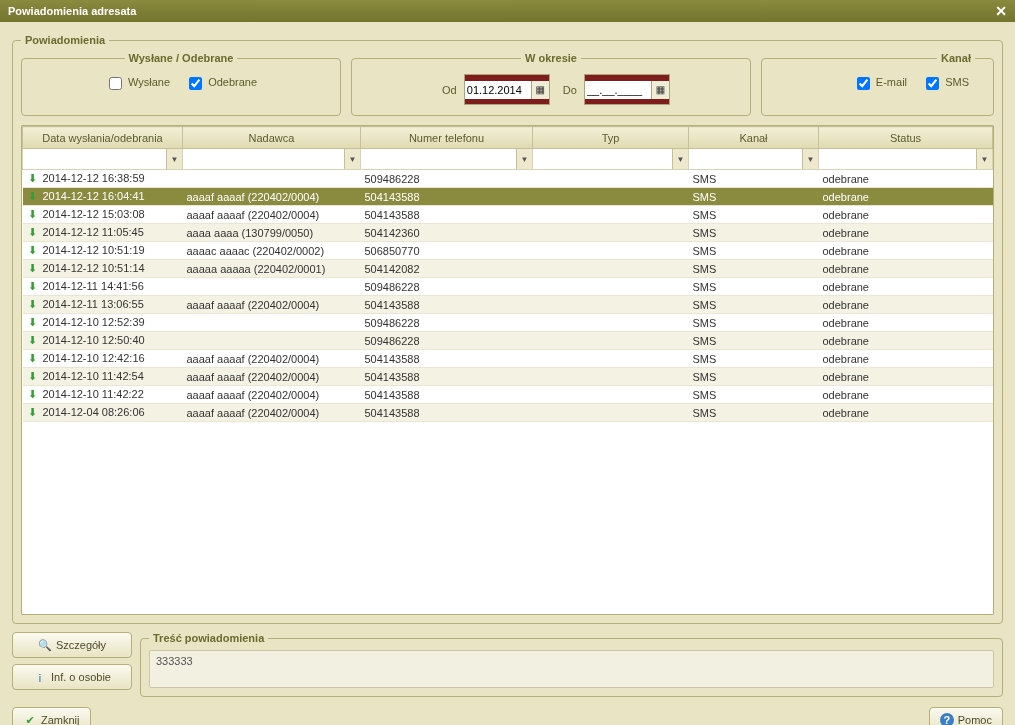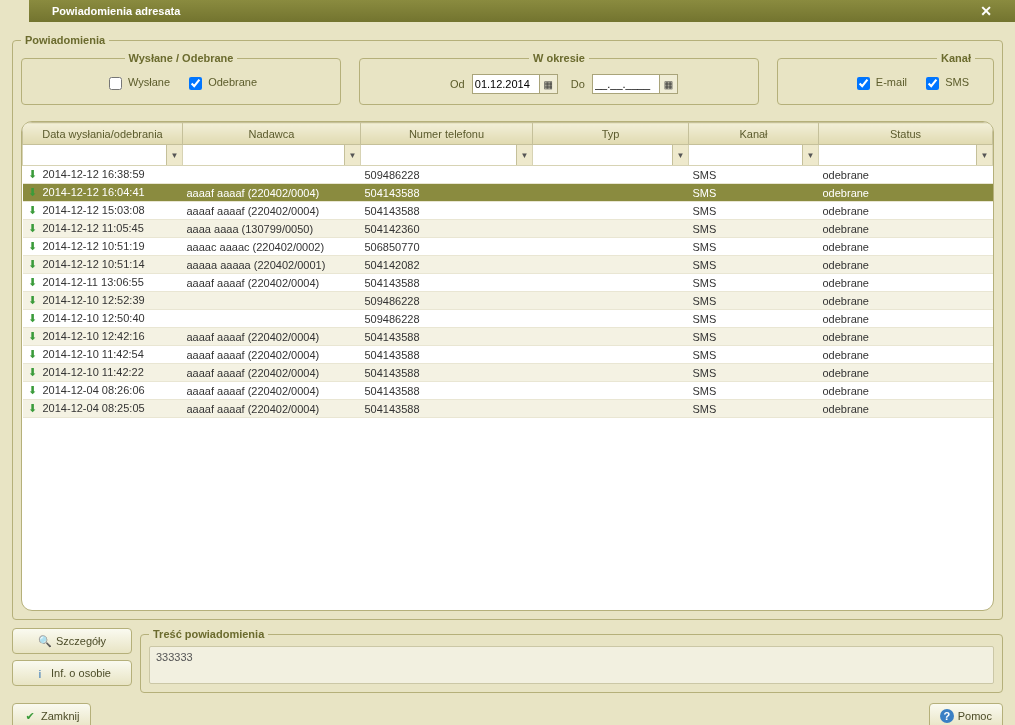--- a/index.html
+++ b/index.html
@@ -10,26 +10,25 @@
     background: #e8e4c4;
     width: 1015px;
     height: 725px;
     overflow: hidden;
     color: #333;
   }
   .titlebar {
     background: linear-gradient(to bottom, #8a8b3f, #73742f);
     color: #fff;
     font-weight: bold;
-    padding: 4px 23px;
+    padding: 4px 8px;
     display: flex;
     justify-content: space-between;
     align-items: center;
     height: 22px;
-    margin-left: 29px;
   }
   .titlebar .close { font-size: 14px; cursor: pointer; }
   .content {
     padding: 12px;
     background: #e8e4c4;
   }
   fieldset {
     border: 1px solid #b5b07a;
     border-radius: 4px;
     margin: 0;
@@ -37,35 +36,35 @@
     background: #e8e4c4;
   }
   legend {
     color: #6b6b2e;
     font-weight: bold;
     padding: 0 4px;
     font-size: 11px;
   }
   .top-row {
     display: flex;
-    gap: 18px;
-    margin-bottom: 16px;
+    gap: 10px;
+    margin-bottom: 9px;
   }
   .top-row fieldset { flex-shrink: 0; }
   .fs-wo { width: 320px; text-align: center; padding-top: 10px; padding-bottom: 10px; }
   .fs-ok { width: 400px; text-align: center; padding-top: 10px; padding-bottom: 10px; }
   .fs-ka { flex: 1; text-align: right; padding-top: 10px; padding-bottom: 10px; padding-right: 18px;}
   label.chk { margin: 0 6px; color:#5c5c2b;}
   input[type=checkbox] { vertical-align: middle; margin-right:3px;}
   .date-field {
     display: inline-flex;
     align-items: center;
     border: 1px solid #a9a47a;
     background: #7f1d1d;
-    height: 20px;
+    height: 31px;
     padding: 0;
   }
   .date-field input {
     border: none;
     width: 66px;
     height: 18px;
     font-size: 11px;
     padding: 0 2px;
     outline: none;
   }
@@ -78,21 +77,21 @@
     justify-content: center;
     cursor: pointer;
     font-size: 10px;
   }
   .date-lbl { color:#5c5c2b; margin: 0 4px 0 10px;}
   .grid-wrap {
     border: 1px solid #b5b07a;
     background: #fff;
     height: 490px;
     overflow: hidden;
-    border-radius: 11px;
+    border-radius: 1px;
   }
   table.grid { width: 100%; border-collapse: collapse; table-layout: fixed; }
   table.grid th {
     background: linear-gradient(to bottom, #f2efd8, #e0dab0);
     border: 1px solid #c5c09a;
     color: #5b5b2d;
     font-weight: normal;
     padding: 4px 4px;
     font-size: 11px;
     height: 22px;
@@ -343,20 +342,28 @@
             </tr>
             <tr>
               <td><span class="row-icon">⬇</span>2014-12-12 10:51:14</td>
               <td>aaaaa aaaaa (220402/0001)</td>
               <td>504142082</td>
               <td></td>
               <td>SMS</td>
               <td>odebrane</td>
             </tr>
             <tr>
+              <td><span class="row-icon">⬇</span>2014-12-11 14:41:56</td>
+              <td></td>
+              <td>509486228</td>
+              <td></td>
+              <td>SMS</td>
+              <td>odebrane</td>
+            </tr>
+            <tr>
               <td><span class="row-icon">⬇</span>2014-12-11 13:06:55</td>
               <td>aaaaf aaaaf (220402/0004)</td>
               <td>504143588</td>
               <td></td>
               <td>SMS</td>
               <td>odebrane</td>
             </tr>
             <tr>
               <td><span class="row-icon">⬇</span>2014-12-10 12:52:39</td>
               <td></td>
@@ -392,28 +399,20 @@
             <tr>
               <td><span class="row-icon">⬇</span>2014-12-10 11:42:22</td>
               <td>aaaaf aaaaf (220402/0004)</td>
               <td>504143588</td>
               <td></td>
               <td>SMS</td>
               <td>odebrane</td>
             </tr>
             <tr>
               <td><span class="row-icon">⬇</span>2014-12-04 08:26:06</td>
-              <td>aaaaf aaaaf (220402/0004)</td>
-              <td>504143588</td>
-              <td></td>
-              <td>SMS</td>
-              <td>odebrane</td>
-            </tr>
-            <tr>
-              <td><span class="row-icon">⬇</span>2014-12-04 08:25:05</td>
               <td>aaaaf aaaaf (220402/0004)</td>
               <td>504143588</td>
               <td></td>
               <td>SMS</td>
               <td>odebrane</td>
             </tr>
           </tbody>
       </table>
     </div>
   </fieldset>

